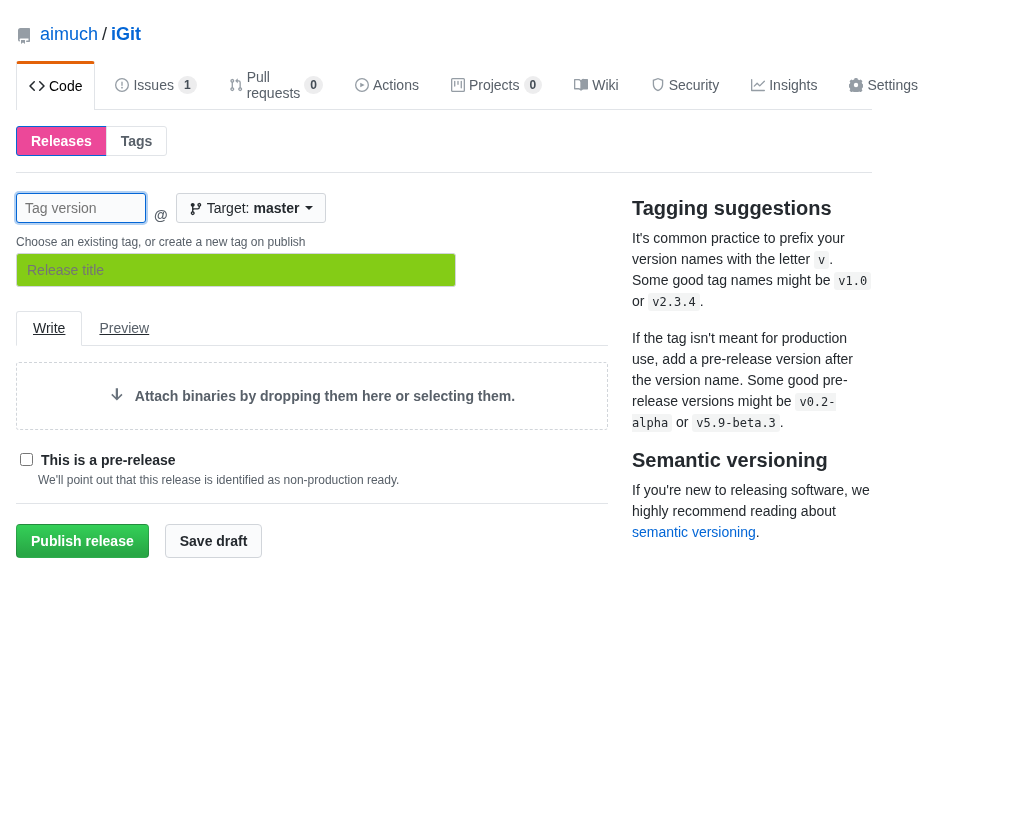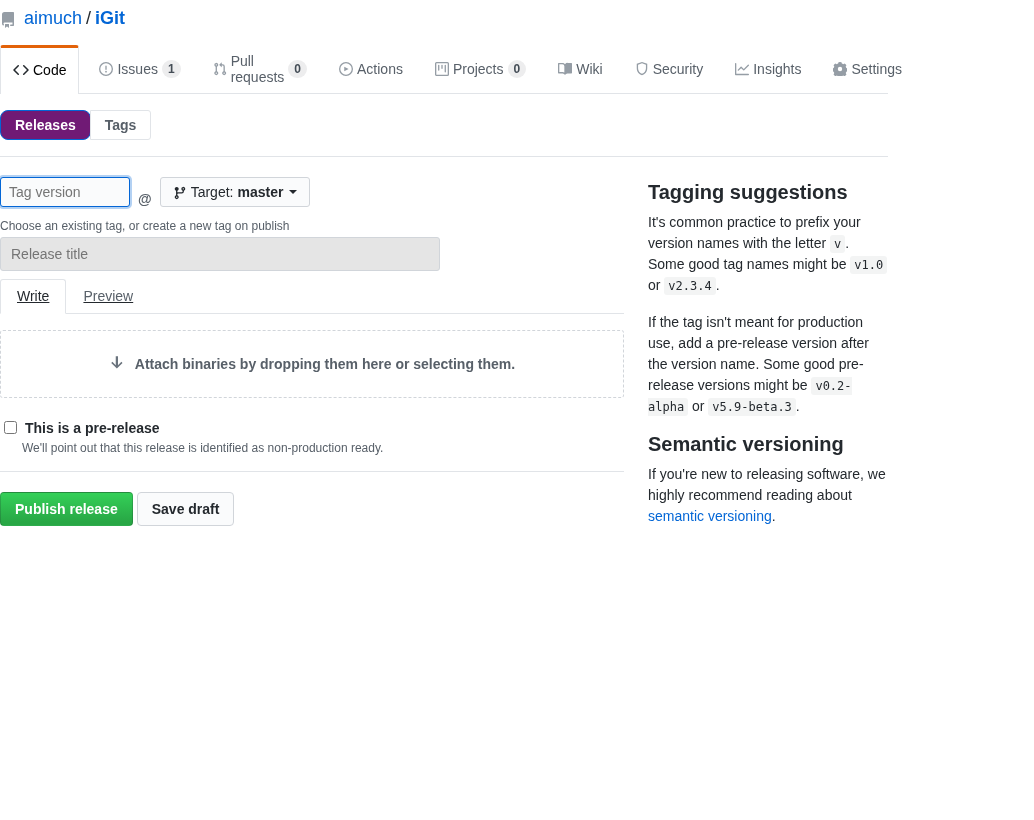--- a/index.html
+++ b/index.html
@@ -3,21 +3,21 @@
 <meta charset="utf-8">
 <style>
   * { box-sizing: border-box; }
   body {
     margin: 0;
     font-family: -apple-system, BlinkMacSystemFont, "Segoe UI", Helvetica, Arial, sans-serif;
     font-size: 14px;
     color: #24292e;
     background: #fff;
   }
-  .container { width: 888px; }
+  .container { width: 888px; padding: 16px; }
   .breadcrumb {
     display: flex;
     align-items: center;
     padding: 8px 0 16px 0;
     font-size: 18px;
     color: #0366d6;
   }
   .breadcrumb .repo-icon { margin-right: 8px; color: #959da5; }
   .breadcrumb a { color: #0366d6; text-decoration: none; }
   .breadcrumb .sep { color: #24292e; margin: 0 4px; }
@@ -64,21 +64,21 @@
   .subnav-item {
     padding: 6px 14px;
     border: 1px solid #e1e4e8;
     font-size: 14px;
     font-weight: 600;
     color: #586069;
     cursor: pointer;
   }
   .subnav-item:first-child { border-radius: 3px 0 0 3px; }
   .subnav-item:last-child { border-radius: 0 3px 3px 0; margin-left: -1px; }
-  .subnav-item.selected { background: #701a75; color: #fff; border-color: #0366d6; border-radius: 8px; }
+  .subnav-item.selected { background: #ec4899; color: #fff; border-color: #0366d6; }
   .main-row { display: flex; }
   .left-col { flex: 1; padding-right: 24px; }
   .right-col { width: 240px; padding-left: 0px; }
   hr.rule { border: none; border-top: 1px solid #e1e4e8; margin: 0 0 20px 0; }
   .tag-row { display: flex; align-items: flex-end; margin-bottom: 12px; }
   .tag-input {
     width: 130px;
     padding: 6px 8px;
     border: 1px solid #d1d5da;
     border-radius: 3px;
@@ -104,22 +104,22 @@
   .target-btn .branch-icon { margin-right: 4px; }
   .target-btn .caret { margin-left: 6px; border-top: 4px solid; border-left: 4px solid transparent; border-right: 4px solid transparent; display: inline-block; }
   .target-btn strong { margin-left: 4px; }
   .hint { font-size: 12px; color: #586069; margin-bottom: 4px; }
   .title-input {
     width: 440px;
     padding: 8px 10px;
     border: 1px solid #d1d5da;
     border-radius: 3px;
     font-size: 14px;
-    background: #e5e5e5;
-    margin-bottom: 8px;
+    background: #84cc16;
+    margin-bottom: 24px;
   }
   .write-tabs {
     display: flex;
     border-bottom: 1px solid #e1e4e8;
     margin-bottom: 0;
     text-decoration: underline;
   }
   .write-tab {
     padding: 8px 16px;
     font-size: 14px;
@@ -180,21 +180,21 @@
     margin-top: 16px;
     display: flex;
     align-items: center;
     justify-content: center;
   }
   .dropzone .arrow { margin-right: 8px; color: #6a737d; }
   .checkbox-row { margin-top: 20px; padding-bottom: 16px; border-bottom: 1px solid #e1e4e8; }
   .checkbox-row label { font-weight: 600; display: flex; align-items: center; }
   .checkbox-row input { margin-right: 8px; }
   .checkbox-row .sub { font-size: 12px; color: #586069; margin-left: 22px; margin-top: 4px; }
-  .actions { margin-top: 20px; display: flex; gap: 4px; }
+  .actions { margin-top: 20px; display: flex; gap: 16px; }
   .btn {
     padding: 8px 14px;
     border-radius: 4px;
     font-size: 14px;
     font-weight: 600;
     cursor: pointer;
     border: 1px solid;
   }
   .btn-primary {
     background: linear-gradient(-180deg,#34d058,#28a745 90%);

